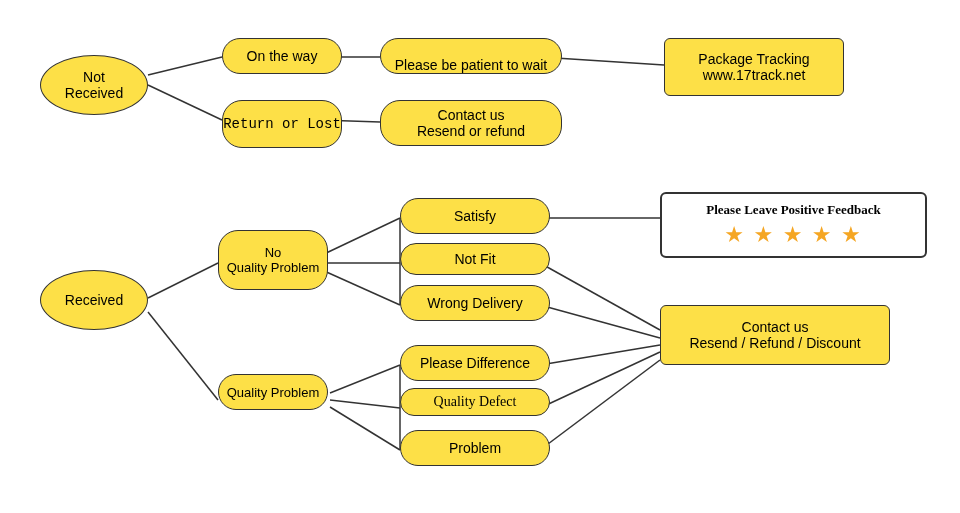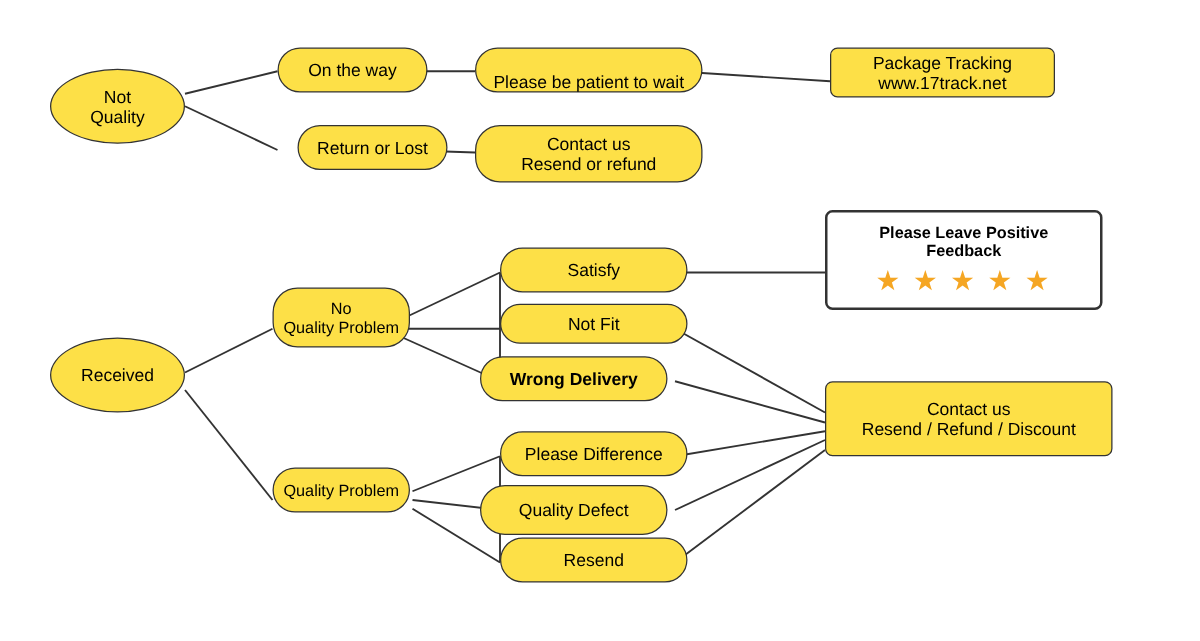--- a/index.html
+++ b/index.html
@@ -103,83 +103,83 @@
 
     <line x1="540" y1="450" x2="660" y2="360" stroke="#333" stroke-width="1.5"></line>
 
     <line x1="400" y1="218" x2="400" y2="305" stroke="#333" stroke-width="1.5"></line>
 
     <line x1="400" y1="365" x2="400" y2="450" stroke="#333" stroke-width="1.5"></line>
   </svg>
 
   <div class="node oval" style="left:40px;top:55px;width:108px;height:60px;">
     <span style="white-space:pre-line;font-size:14px;">Not
-Quality</span>
+Received</span>
   </div>
 
   <div class="node rect" style="left:222px;top:38px;width:120px;height:36px;">
     <span>On the way</span>
   </div>
 
-  <div class="node rect" style="left:238px;top:100px;width:120px;height:36px;">
+  <div class="node rect" style="left:222px;top:100px;width:120px;height:48px;font-family:Liberation Mono, monospace;">
     <span>Return or Lost</span>
   </div>
 
   <div class="node rect" style="left:380px;top:38px;width:182px;height:36px;align-items:flex-end;">
     <span>Please be patient to wait</span>
   </div>
 
-  <div class="node rect-square" style="left:664px;top:38px;width:180px;height:40px;">
+  <div class="node rect-square" style="left:664px;top:38px;width:180px;height:58px;">
     <span style="white-space:pre-line;text-align:center;">Package Tracking
 www.17track.net</span>
   </div>
 
   <div class="node rect" style="left:380px;top:100px;width:182px;height:46px;">
     <span style="white-space:pre-line;text-align:center;">Contact us
 Resend or refund</span>
   </div>
 
   <div class="node oval" style="left:40px;top:270px;width:108px;height:60px;">
     <span style="font-size:14px;">Received</span>
   </div>
 
-  <div class="node rect" style="left:218px;top:230px;width:110px;height:48px;">
+  <div class="node rect" style="left:218px;top:230px;width:110px;height:60px;">
     <span style="white-space:pre-line;text-align:center;font-size:13px;">No
 Quality Problem</span>
   </div>
 
   <div class="node rect" style="left:218px;top:374px;width:110px;height:36px;">
     <span style="font-size:13px;">Quality Problem</span>
   </div>
 
   <div class="node rect" style="left:400px;top:198px;width:150px;height:36px;">
     <span>Satisfy</span>
   </div>
 
   <div class="node rect" style="left:400px;top:243px;width:150px;height:32px;">
     <span>Not Fit</span>
   </div>
 
-  <div class="node rect" style="left:384px;top:285px;width:150px;height:36px;font-weight:bold;">
+  <div class="node rect" style="left:400px;top:285px;width:150px;height:36px;">
     <span>Wrong Delivery</span>
   </div>
 
   <div class="node rect" style="left:400px;top:345px;width:150px;height:36px;">
     <span>Please Difference</span>
   </div>
 
-  <div class="node rect" style="left:384px;top:388px;width:150px;height:40px;">
+  <div class="node rect" style="left:400px;top:388px;width:150px;height:28px;font-family:Liberation Serif, serif;">
     <span>Quality Defect</span>
   </div>
 
   <div class="node rect" style="left:400px;top:430px;width:150px;height:36px;">
-    <span>Resend</span>
+    <span>Problem</span>
   </div>
 
-  <div class="feedback-box" style="left:660px;top:168px;width:222px;padding:8px 12px;">
+  <div class="feedback-box" style="left:660px;top:192px;width:267px;padding:8px 12px;font-family:Liberation Serif, serif;">
     <div style="font-size:13px;font-weight:bold;margin-bottom:4px;text-align:center;">Please Leave Positive Feedback</div>
     <div class="stars" style="text-align: center; color: rgb(245, 166, 35);">★ ★ ★ ★ ★</div>
   </div>
 
   <div class="node rect-square" style="left:660px;top:305px;width:230px;height:60px;">
     <span style="white-space:pre-line;text-align:center;">Contact us
 Resend / Refund / Discount</span>
   </div>
 
 </div>

